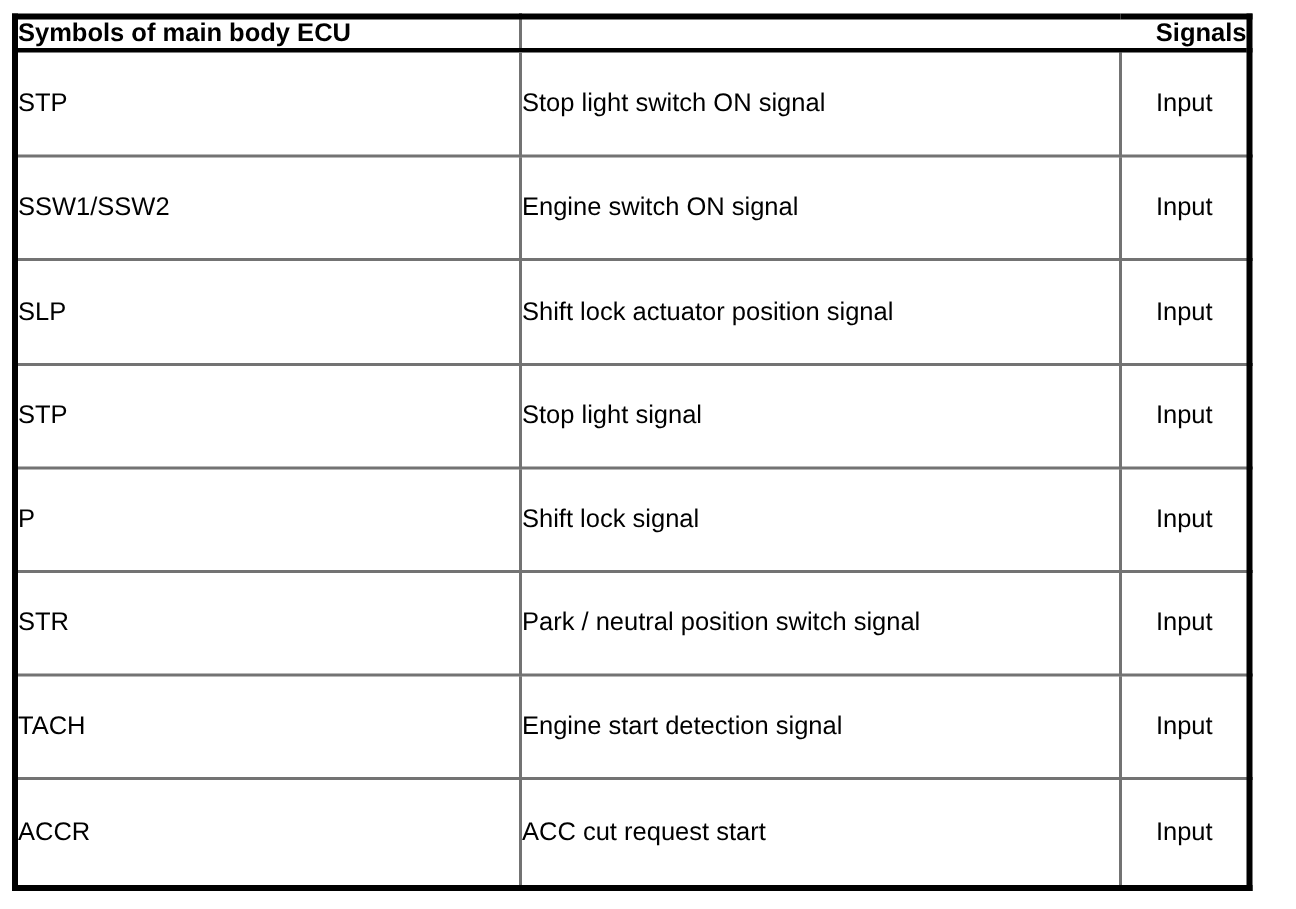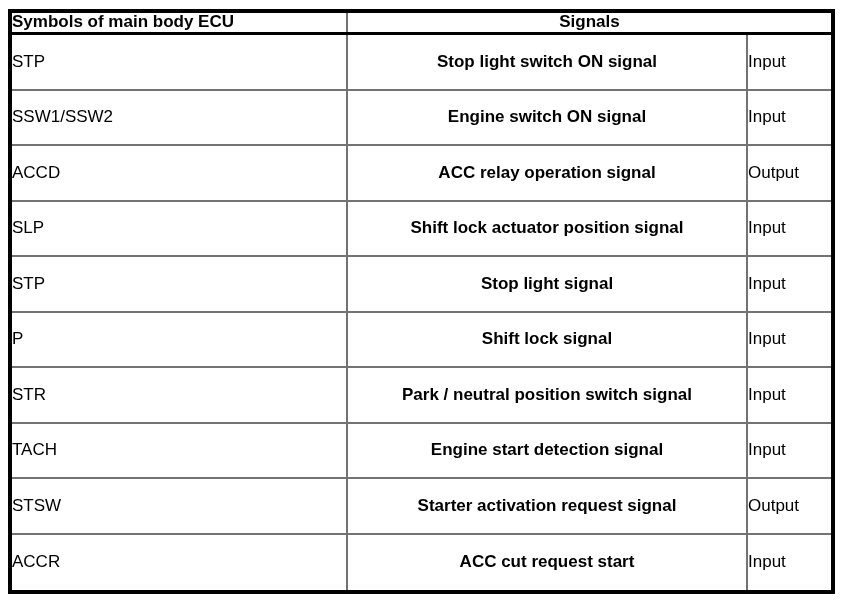--- a/index.html
+++ b/index.html
@@ -45,35 +45,35 @@
   }
   table.ecu-table thead th {
     border-bottom: 3px solid #000000;
     font-weight: bold;
   }
   th.symbols-header {
     text-align: left;
     padding-left: 5px;
   }
   th.signals-header {
-    text-align: center;
+    text-align: right;
     
     padding-right: 86px;
   }
   td.cell-symbol {
     text-align: left;
     padding-left: 5px;
     margin-left: 20px;
   }
   td.cell-signal {
-    text-align: center;
+    text-align: left;
     padding-left: 6px;
-    font-weight: bold;
   }
   td.cell-direction {
+    text-align: center;
   }
 </style>
 </head>
 <body>
 
 <div class="page">
   <div class="table-wrap">
     <table class="ecu-table">
       <colgroup>
         <col class="c-symbol">
@@ -92,25 +92,20 @@
     <td class="cell-signal">Stop light switch ON signal</td>
     <td class="cell-direction">Input</td>
   </tr>
 
   <tr>
     <td class="cell-symbol">SSW1/SSW2</td>
     <td class="cell-signal">Engine switch ON signal</td>
     <td class="cell-direction">Input</td>
   </tr>
 
-  <tr>
-    <td class="cell-symbol">ACCD</td>
-    <td class="cell-signal">ACC relay operation signal</td>
-    <td class="cell-direction">Output</td>
-  </tr>
 
   <tr>
     <td class="cell-symbol">SLP</td>
     <td class="cell-signal">Shift lock actuator position signal</td>
     <td class="cell-direction">Input</td>
   </tr>
 
   <tr>
     <td class="cell-symbol">STP</td>
     <td class="cell-signal">Stop light signal</td>
@@ -131,25 +126,20 @@
     <td class="cell-signal">Park / neutral position switch signal</td>
     <td class="cell-direction">Input</td>
   </tr>
 
   <tr>
     <td class="cell-symbol">TACH</td>
     <td class="cell-signal">Engine start detection signal</td>
     <td class="cell-direction">Input</td>
   </tr>
 
-  <tr>
-    <td class="cell-symbol">STSW</td>
-    <td class="cell-signal">Starter activation request signal</td>
-    <td class="cell-direction">Output</td>
-  </tr>
 
   <tr>
     <td class="cell-symbol">ACCR</td>
     <td class="cell-signal">ACC cut request start</td>
     <td class="cell-direction">Input</td>
   </tr>
 </tbody>
     </table>
   </div>
 </div>

